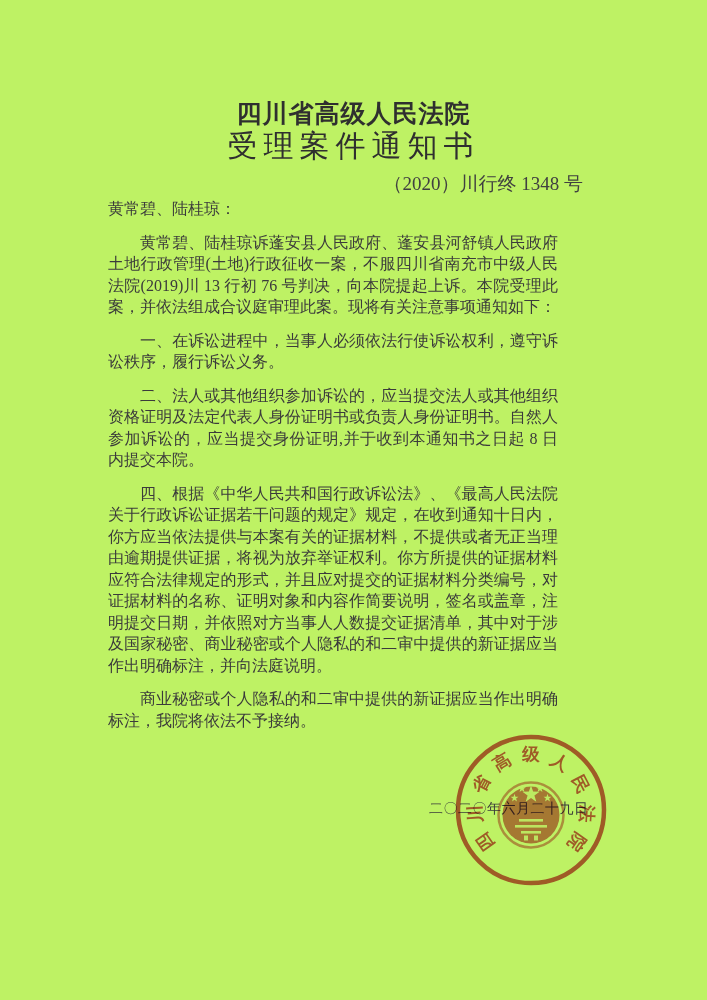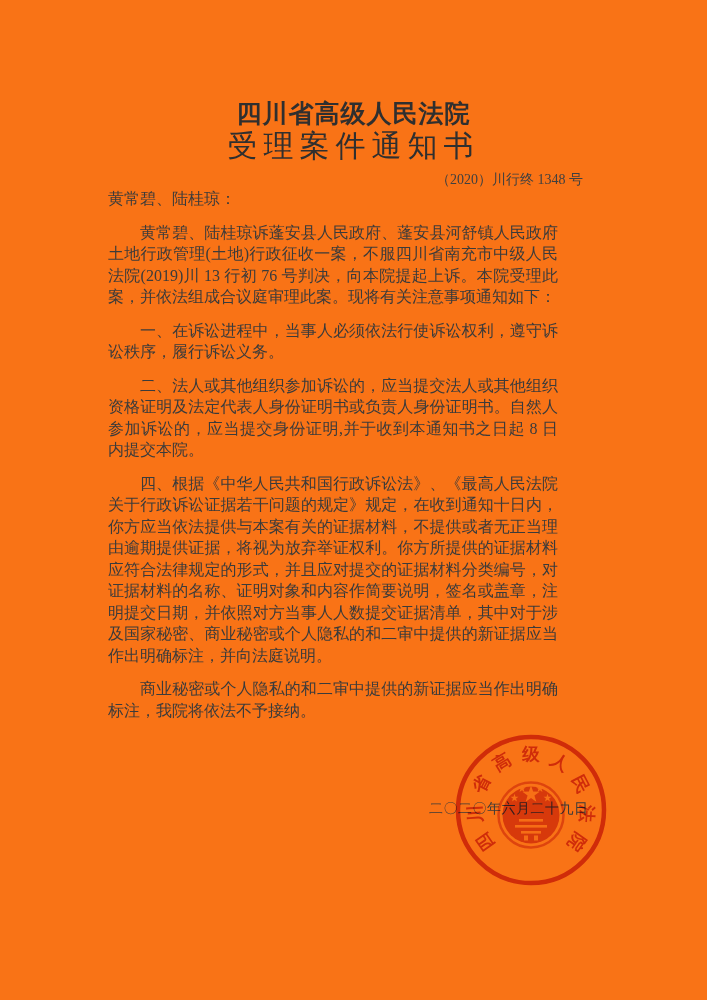--- a/index.html
+++ b/index.html
@@ -1,21 +1,21 @@
 <!DOCTYPE html>
 <html style="--seal-color: #cf4a4a;"><head>
 <meta charset="utf-8">
 <style>
   :root { --seal-color: #cf4a4a; --ink: #3a3a3a; }
   html, body { margin: 0; padding: 0; background: #ffffff; }
   .page {
     position: relative;
     width: 707px;
     height: 1000px;
-    background: #f97316;
+    background: #bef264;
     overflow: hidden;
     font-family: "Liberation Serif", serif;
     color: var(--ink);
   }
   .court-title {
     position: absolute;
     top: 100px; left: 0; width: 100%;
     text-align: center;
     font-family: "Liberation Sans", sans-serif;
     font-weight: bold;
@@ -31,26 +31,26 @@
     font-family: "Liberation Sans", sans-serif;
     font-weight: normal;
     font-size: 30px;
     letter-spacing: 6px;
     color: #2f2f2f;
     line-height: 1.1;
   }
   .case-number {
     position: absolute;
     top: 171px; right: 124px;
-    font-size: 14px;
+    font-size: 19px;
     color: #404040;
   }
   .doc-body {
     position: absolute;
-    top: 188px; left: 108px;
+    top: 198px; left: 108px;
     width: 450px;
     font-size: 16px;
     line-height: 21.5px;
     text-align: justify;
     color: #3b3b3b;
   }
   .doc-body p { margin: 0; }
   .doc-body p.para { text-indent: 2em; margin-top: 12px; }
   .doc-body p.addressee { text-indent: 0; }
   .date-line {

